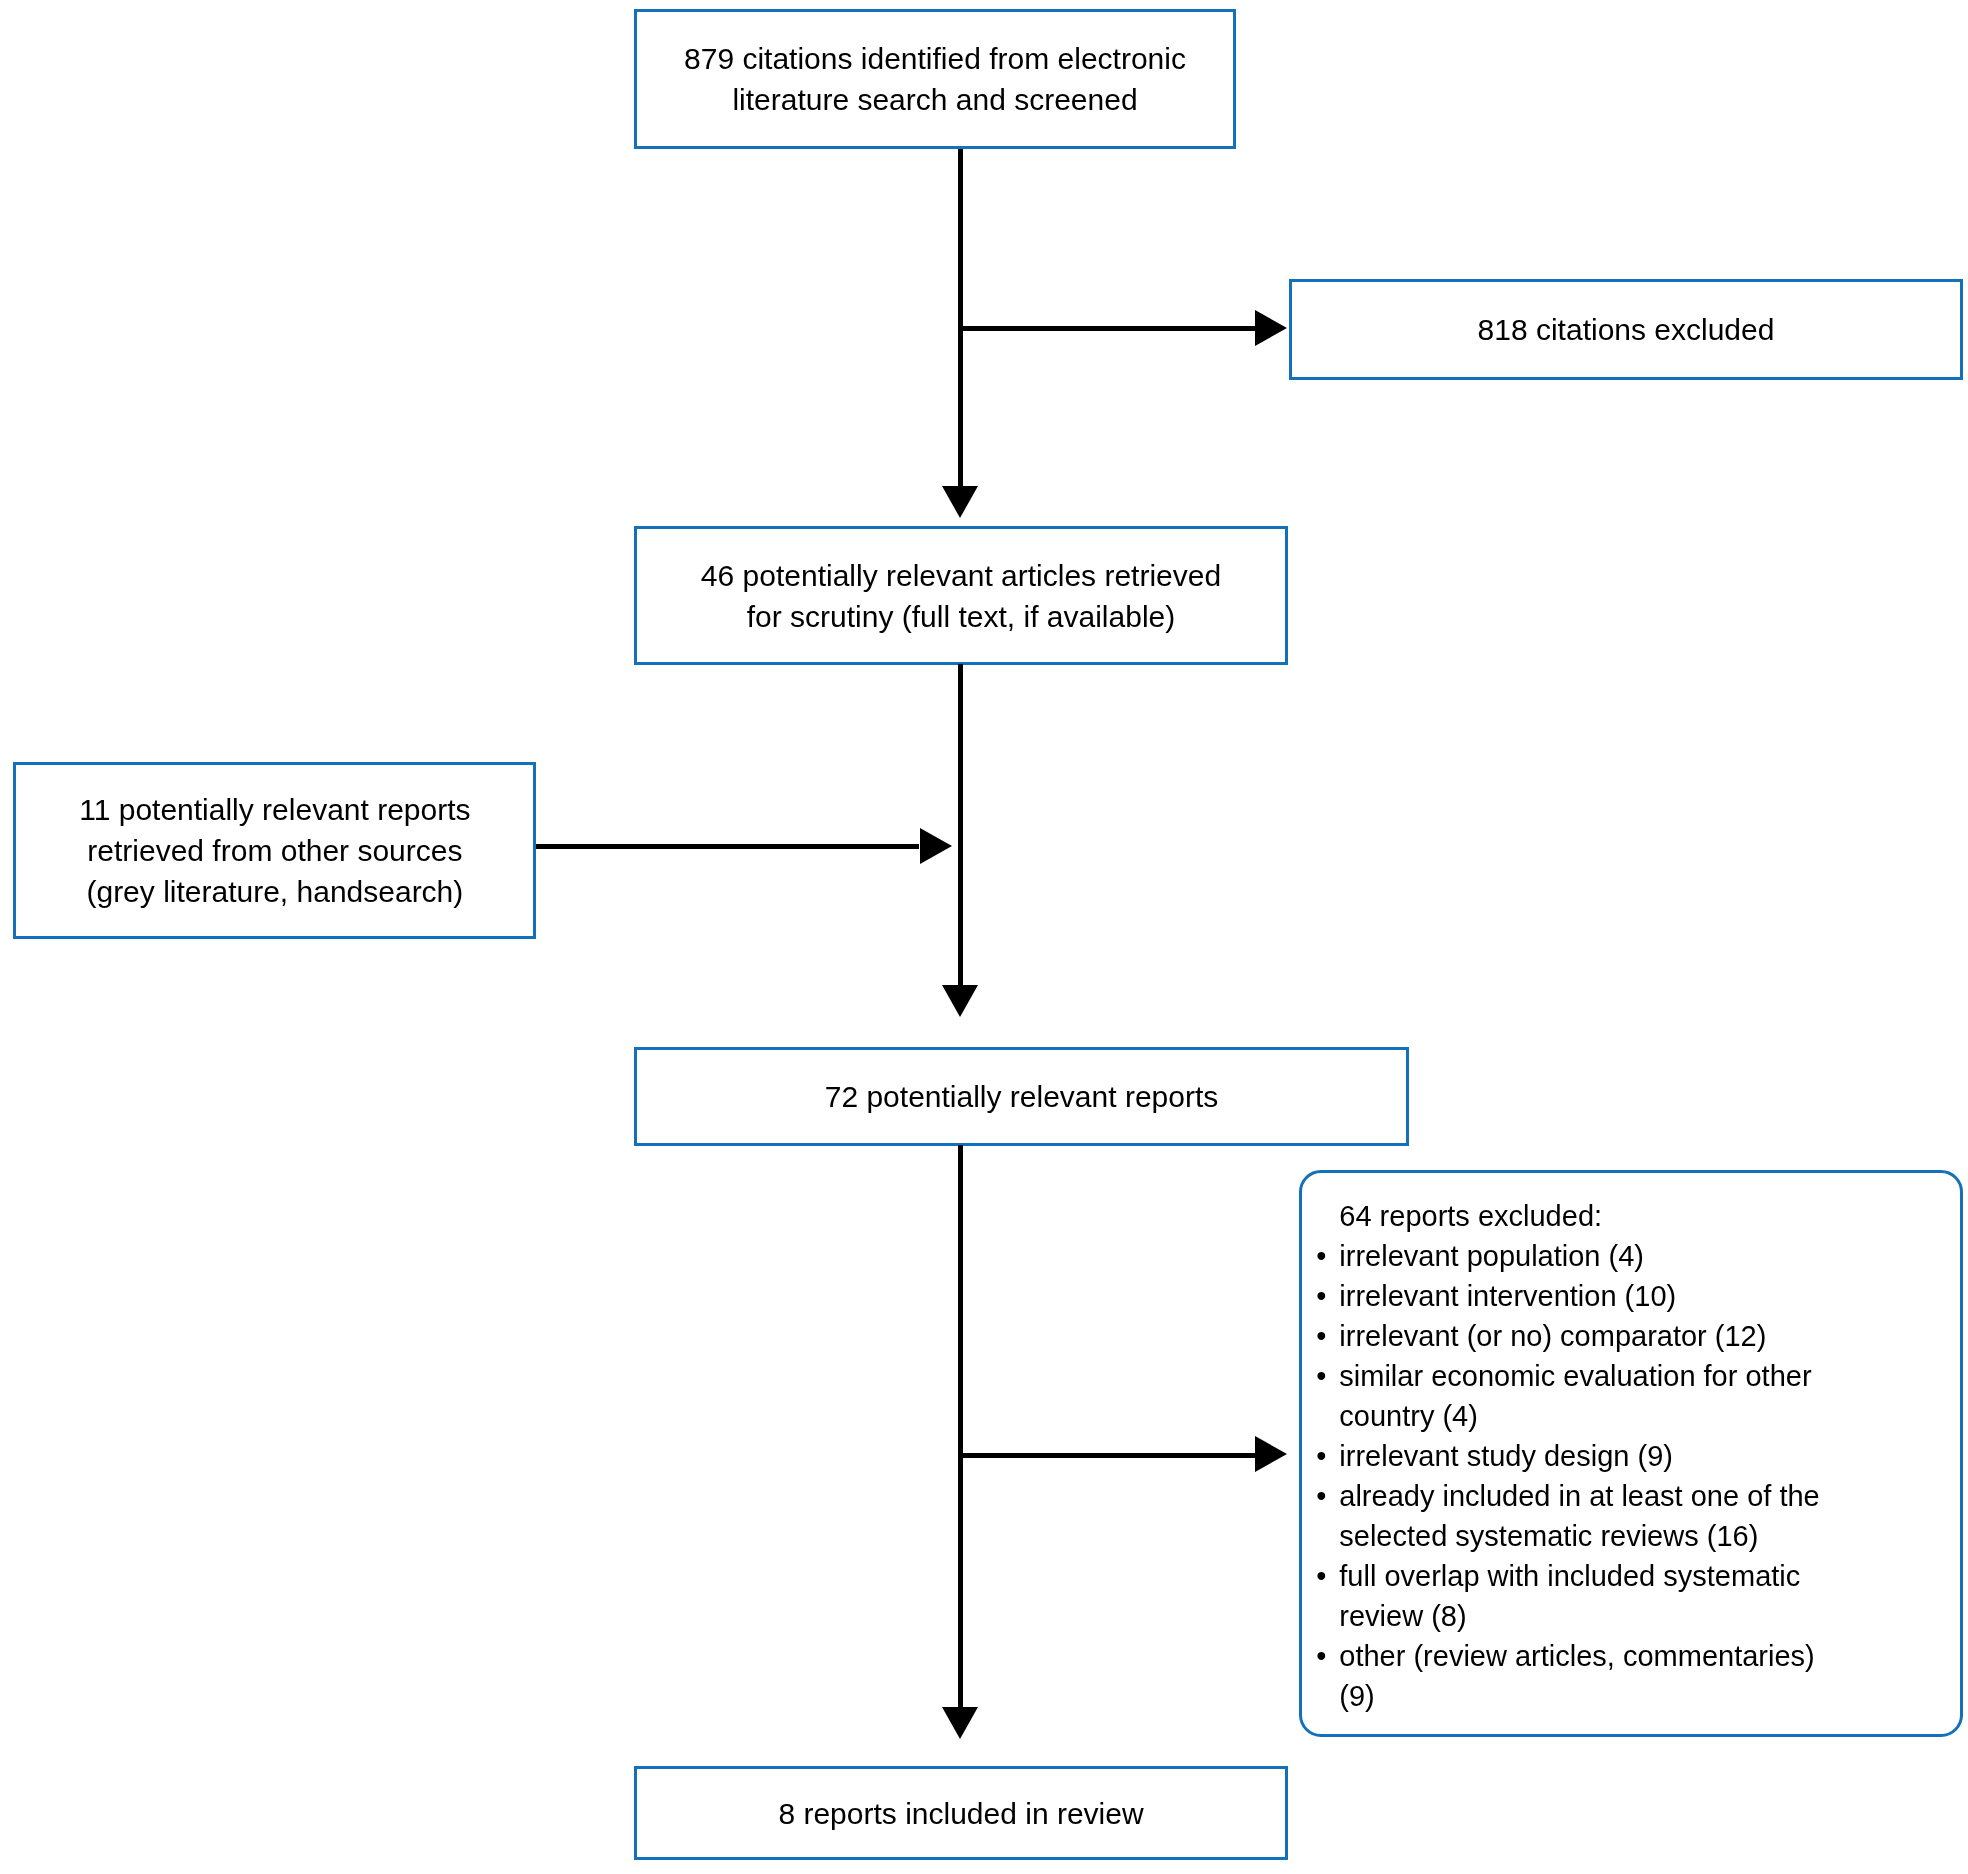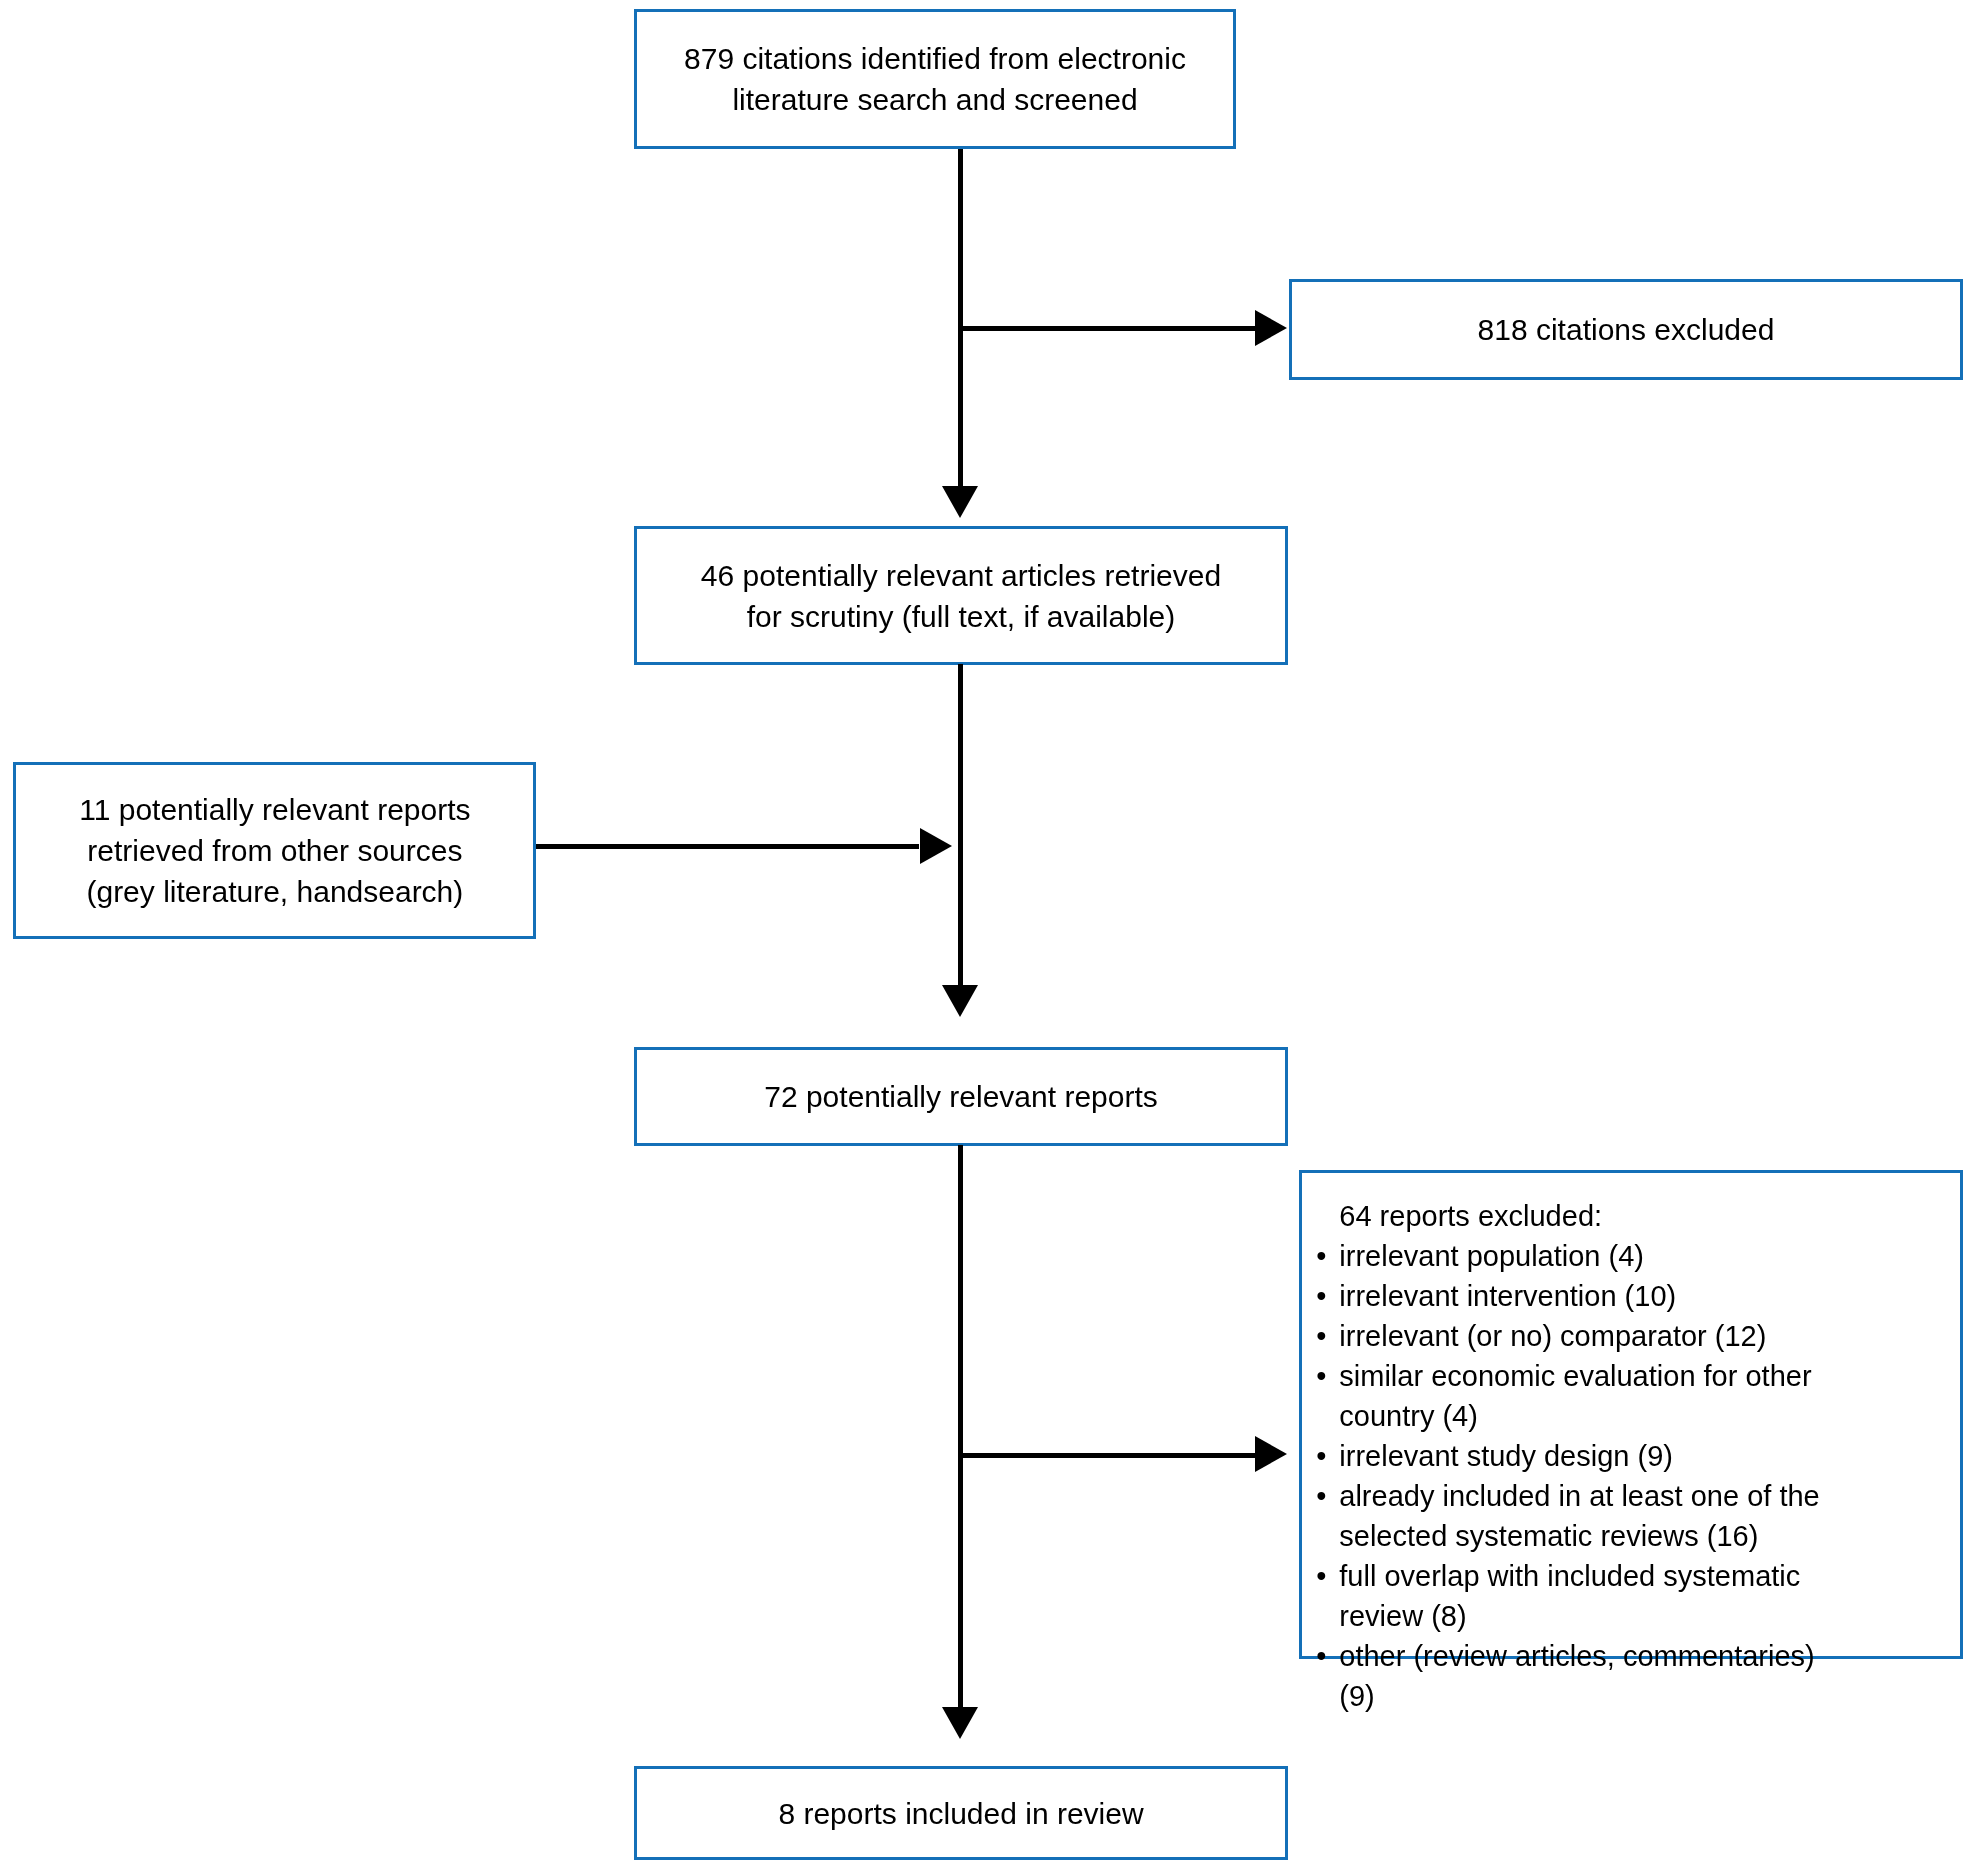--- a/index.html
+++ b/index.html
@@ -77,22 +77,22 @@
     width:0;height:0;
     border-top:18.7px solid transparent;
     border-bottom:18.7px solid transparent;
     border-left:32px solid var(--arrow);
   }
   
   #box-identified{left:634px;top:9px;width:602px;height:140px;}
   #box-excluded-citations{left:1289px;top:279px;width:674px;height:101px;}
   #box-retrieved{left:634px;top:526px;width:654px;height:139px;padding:0 21.4px;}
   #box-other-sources{left:13.4px;top:762px;width:523px;height:177px;padding:0 16px;}
-  #box-relevant{left:634px;top:1047px;width:654px;height:99px;}
-  #box-excluded-reports{left:1299px;top:1170px;width:664px;height:489px;}
+  #box-relevant{left:634px;top:1047px;width:775px;height:99px;}
+  #box-excluded-reports{left:1299px;top:1170px;width:664px;height:567px;border-radius:22px;}
   #box-included{left:634px;top:1766px;width:654px;height:94px;}
 </style>
 </head>
 <body>
 
 <div class="canvas">
 
   <div class="box" id="box-identified">
     <span class="box-text">879 citations identified from electronic
 literature search and screened</span>

